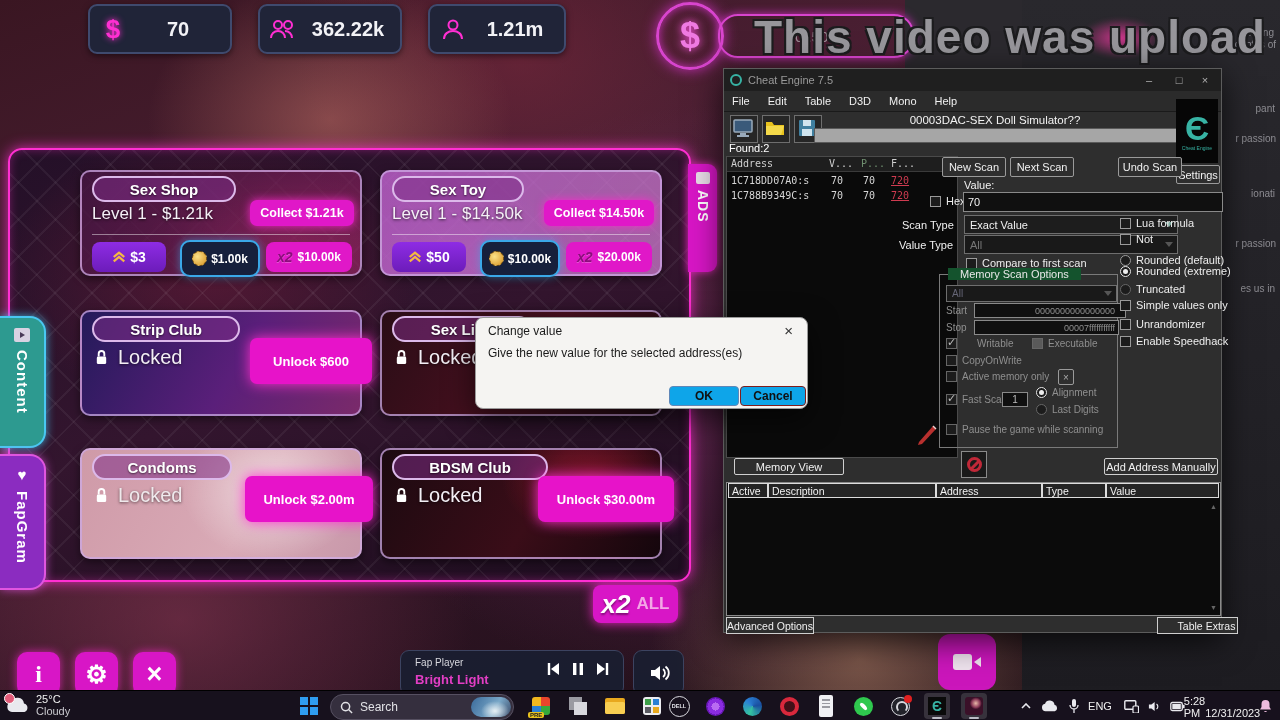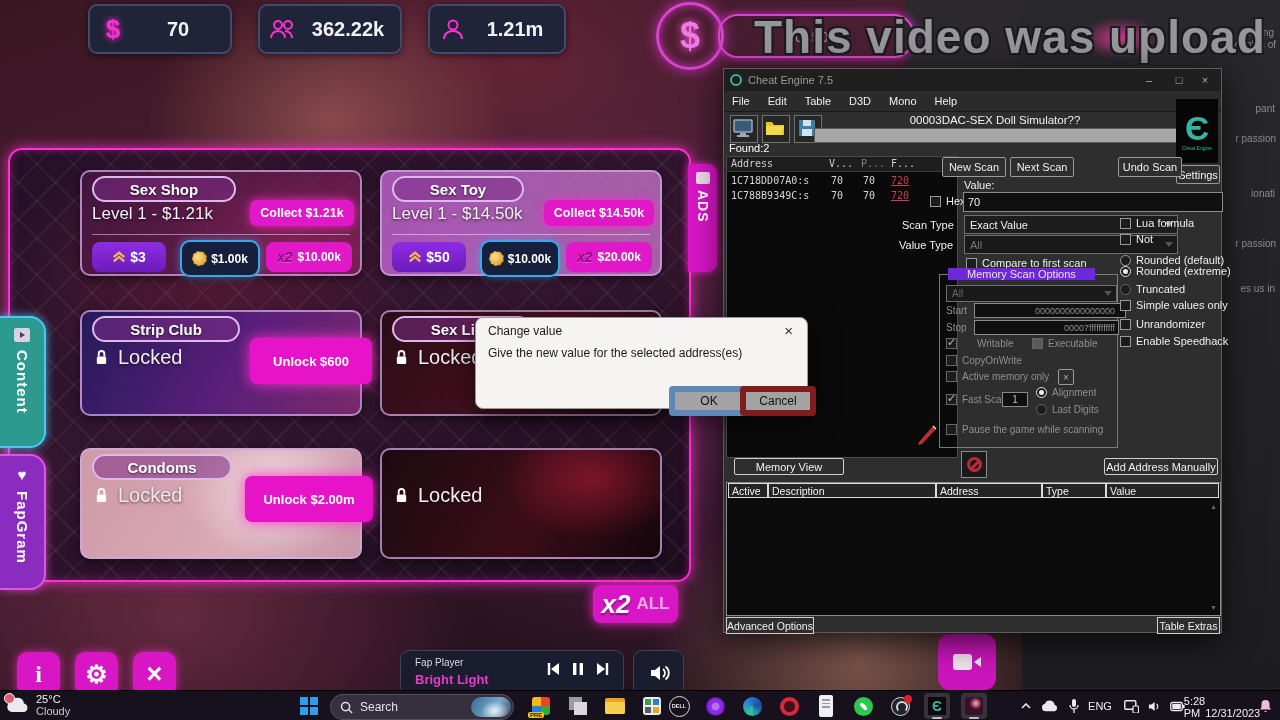--- a/index.html
+++ b/index.html
@@ -125,35 +125,35 @@
   .cb.filled{background:#5a5a5a;}
   .cb.dim{border-color:#666;}
   .rb{width:11px;height:11px;border:1px solid #9a9a9a;border-radius:50%;background:#1c1c1c;box-sizing:border-box;flex:none;position:relative;}
   .rb.dim{border-color:#666;}
   .rb.sel{border-color:#e8e8e8;}
   .rb.sel::after{content:"";position:absolute;left:2px;top:2px;width:5px;height:5px;border-radius:50%;background:#ededed;}
   .opt{position:absolute;display:flex;align-items:center;gap:5px;white-space:nowrap;}
   .opt .lbl{color:#ededed;}
   .opt.dim .lbl{color:#8f8f8f;}
   #mso{position:absolute;left:215px;top:205px;width:177px;height:172px;border:1px solid #7a7a7a;}
-  #mso-legend{position:absolute;left:8px;top:-7px;background:#6d28d9;padding:0 19px;color:#e8e8e8;}
+  #mso-legend{position:absolute;left:8px;top:-7px;background:#14532d;padding:0 12px;color:#e8e8e8;}
   #addr-table{position:absolute;left:2px;top:413px;width:493px;height:132px;background:#0b0b0b;border:1px solid #8a8a8a;}
   .th{position:absolute;top:0;height:15px;background:#242424;border:1px solid #dcdcdc;box-sizing:border-box;
     color:#f2f2f2;font-size:10.5px;display:flex;align-items:center;padding-left:3px;}
   #ce-bottombar{position:absolute;left:0;top:548px;right:0;height:15px;background:#2e2e2e;}
   .ce-tag{position:absolute;border:1px solid #cfcfcf;color:#f0f0f0;font-size:10.5px;display:flex;align-items:center;
     justify-content:center;background:#2e2e2e;}
   
   #dialog{left:475px;top:317px;width:331px;height:90px;background:#f5f4f2;border:1px solid #9a9a9a;border-radius:8px;
     box-shadow:0 10px 30px rgba(0,0,0,.6);z-index:8;color:#1b1b1b;font-size:12px;}
   #dlg-input{position:absolute;left:12px;top:43px;width:305px;height:20px;background:#fff;border:1px solid #8f8f8f;
     border-bottom:2px solid #156f79;border-radius:2px;display:flex;align-items:center;padding-left:4px;}
   .caret{width:1px;height:13px;background:#111;margin-left:1px;}
-  .dlg-btn{position:absolute;top:68px;height:18px;background:#a3a3a3;border:6px solid #7f1d1d;border-radius:4px;
-    display:flex;align-items:center;justify-content:center;font-size:12px;color:#111;}
+  .dlg-btn{position:absolute;top:68px;height:18px;background:#0ea5e9;border:1px solid #7f1d1d;border-radius:4px;
+    display:flex;align-items:center;justify-content:center;font-size:12px;color:#111;font-weight:bold;}
   
   #taskbar{left:0;top:690px;width:1280px;height:30px;background:#17111d;border-top:1px solid #000;z-index:10;}
   .tb{position:absolute;display:flex;align-items:center;justify-content:center;}
   .tb-ico{width:26px;height:26px;top:2px;border-radius:4px;}
   .tb-ico.active{background:rgba(255,255,255,.14);}
   .tb-ico.active::after{content:"";position:absolute;bottom:0px;left:8px;width:10px;height:2px;border-radius:2px;background:#bdbdc6;}
   #weather-temp{color:#f2f2f2;font-size:11px;line-height:12px;}
   #search-box{left:330px;top:3px;width:182px;height:24px;background:#352f3e;border:1px solid #565061;border-radius:13px;}
   #search-box .ph{color:#e2e2e6;font-size:12px;margin-left:7px;}
   #search-thumb{position:absolute;right:2px;top:2px;width:40px;height:20px;border-radius:10px;
@@ -292,27 +292,29 @@
         <svg width="15" height="17" viewBox="0 0 16 18">
             <path d="M5 8V5a3 3 0 0 1 6 0v3" fill="none" stroke="#fff" stroke-width="2"></path>
             <rect x="3" y="8" width="10" height="8" rx="1.5" fill="#fff"></rect>
           </svg>
         <span>Locked</span>
       </div>
       <div class="unlock-btn" style="left:163px;width:108px;">Unlock $2.00m</div>
     </div>
 
     <div class="card" style="left:370px;top:298px;height:107px;background:radial-gradient(90px 60px at 210px 30px,rgba(200,30,60,.5),transparent),linear-gradient(120deg,#1c0a10,#3a0d18 55%,#14060c);">
+      <div class="card-title" style="width:120px;">BDSM Club</div>
       <div class="lockrow">
         <svg width="15" height="17" viewBox="0 0 16 18">
             <path d="M5 8V5a3 3 0 0 1 6 0v3" fill="none" stroke="#fff" stroke-width="2"></path>
             <rect x="3" y="8" width="10" height="8" rx="1.5" fill="#fff"></rect>
           </svg>
         <span>Locked</span>
       </div>
+      <div class="unlock-btn" style="left:156px;width:116px;">Unlock $30.00m</div>
     </div>
   </div>
 
   <div id="x2-all" class="abs">
     <span class="x2">x2</span>
     <span class="all">ALL</span>
   </div>
 
   <div id="tab-content" class="side-tab">
     <span style="width:16px;height:14px;background:#d9d2e2;border-radius:2px;display:flex;align-items:center;justify-content:center;">
@@ -574,21 +576,21 @@
       <div class="th" style="left:41px;width:168px;">Description</div>
       <div class="th" style="left:209px;width:106px;">Address</div>
       <div class="th" style="left:315px;width:64px;">Type</div>
       <div class="th" style="left:379px;width:113px;">Value</div>
       <span class="abs" style="right:3px;top:20px;color:#666;font-size:7px;">▲</span>
       <span class="abs" style="right:3px;bottom:4px;color:#666;font-size:7px;">▼</span>
     </div>
 
     <div id="ce-bottombar">
       <div class="ce-tag" style="left:2px;top:0;width:86px;height:15px;">Advanced Options</div>
-      <div class="ce-tag" style="left:433px;top:0;width:61px;height:15px;">Table Extras</div>
+      <div class="ce-tag" style="left:433px;top:0;width:61px;height:15px;padding-left:18px;">Table Extras</div>
     </div>
   </div>
 
   <div id="dialog" class="abs">
     <span class="abs" style="left:12px;top:6px;">Change value</span>
     <span class="abs" style="right:14px;top:4px;font-size:15px;color:#333;">×</span>
     <span class="abs" style="left:12px;top:28px;">Give the new value for the selected address(es)</span>
     <div class="dlg-btn" style="left:193px;width:68px;border-color:#5f87b8;">OK</div>
     <div class="dlg-btn" style="left:264px;width:64px;">Cancel</div>
   </div>

